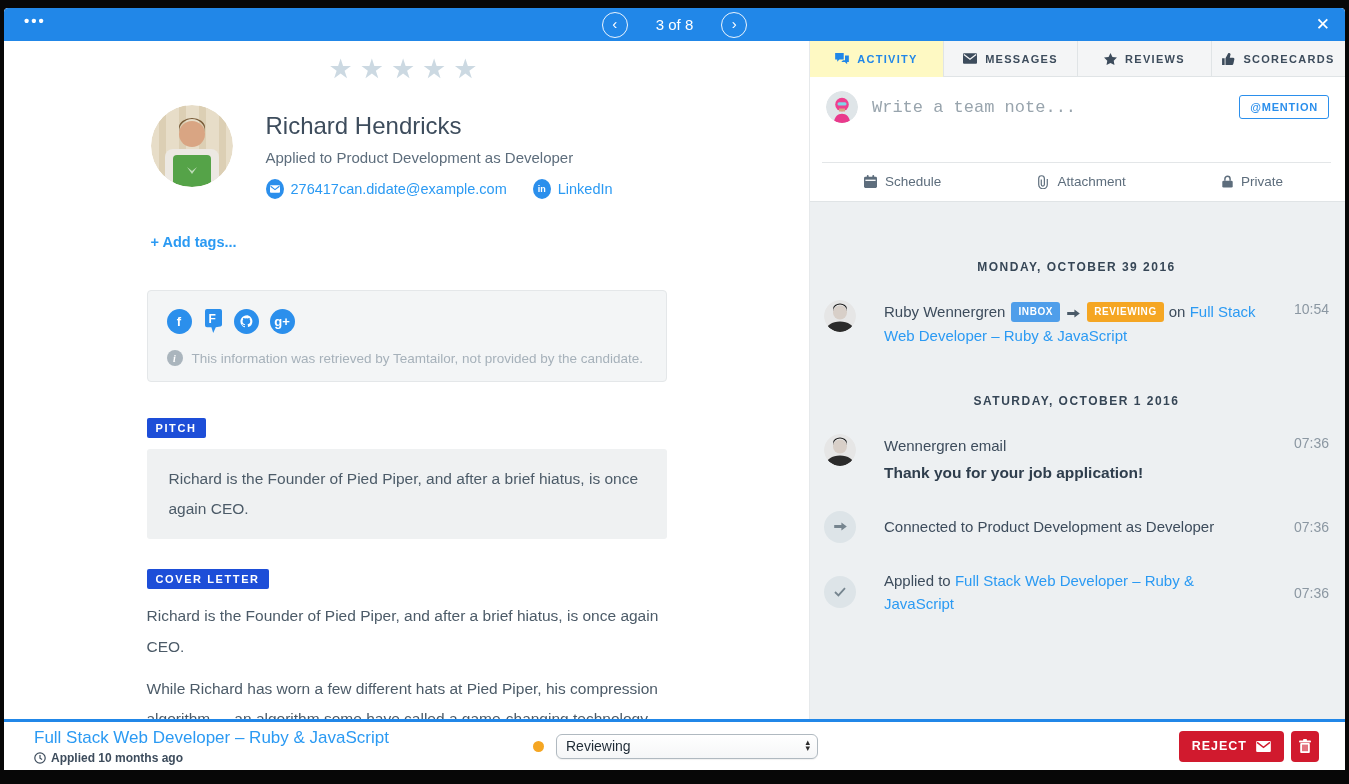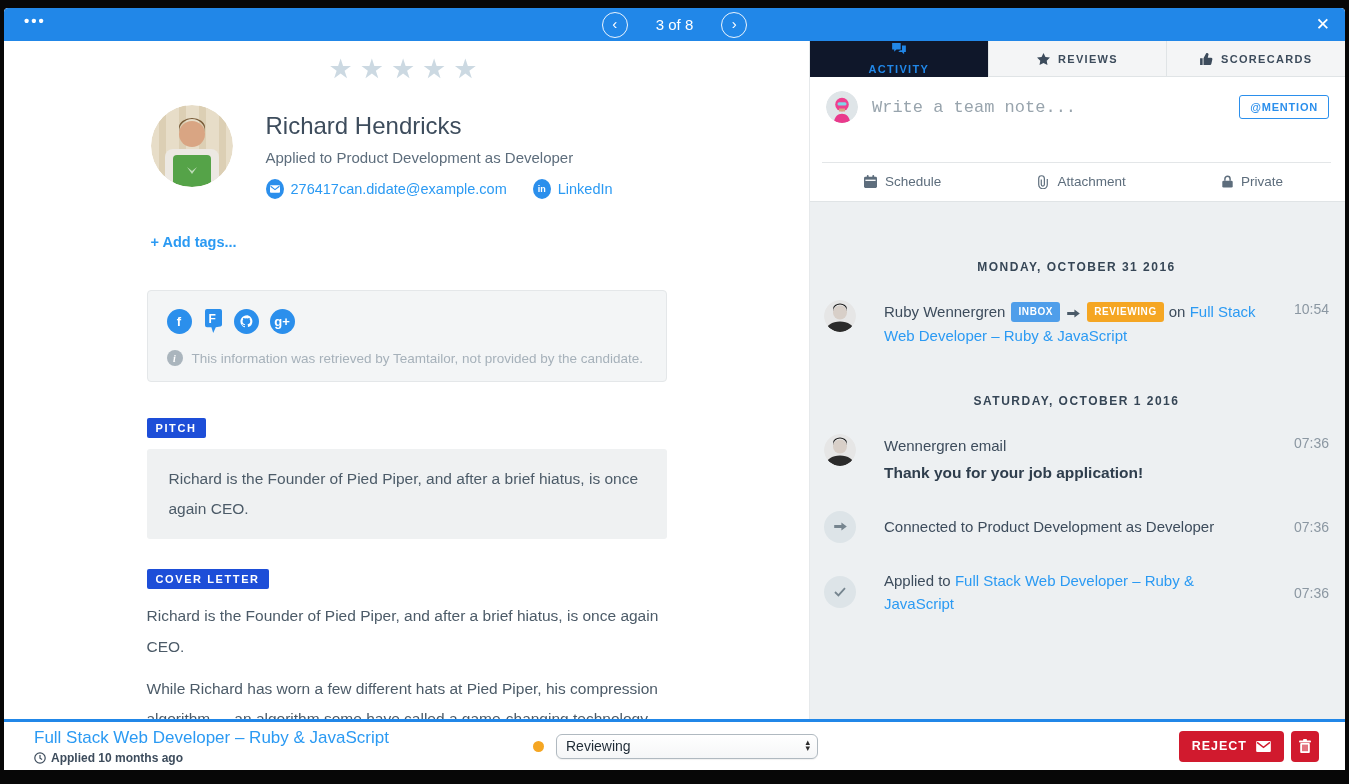--- a/index.html
+++ b/index.html
@@ -87,21 +87,21 @@
   .cover-text p { font-size:15.5px; color:#4c5b68; line-height:1.95; margin-top:12px; }
 
   
   .right-panel { flex:0 0 536px; display:flex; flex-direction:column; border-left:1px solid #e6e9eb; min-height:0; }
   .tabs { flex:0 0 36px; display:flex; }
   .tab {
     flex:1; display:flex; align-items:center; justify-content:center; gap:8px;
     background:#f4f5f6; color:#3d4c5c; font-size:11px; font-weight:bold; letter-spacing:1.3px;
     border-left:1px solid #e0e4e6; border-bottom:1px solid #e0e4e6; cursor:pointer;
   }
-  .tab.active { background:#0f172a; color:#2187e8; border-left:none; border-bottom:none;flex-direction:column; }
+  .tab.active { background:#fef9c3; color:#2187e8; border-left:none; border-bottom:none; }
   .tab .tab-icon { display:flex; }
 
   .composer { flex:0 0 124px; background:#fff; padding-top:14px; }
   .composer-row { display:flex; align-items:center; gap:14px; padding:0 16px 0 16px; }
   .avatar-sm { width:32px; height:32px; border-radius:50%; overflow:hidden; flex:0 0 32px; }
   .note-input {
     flex:1; border:none; outline:none; background:transparent;
     font-family:Liberation Mono, monospace; font-size:17px; color:#3d4c5c;
   }
   .note-input::placeholder { color:#98a4ad; opacity:1; }
@@ -284,20 +284,29 @@
           <span class="tab-icon">
             <svg viewBox="0 0 16 14" width="14" height="12" fill="#2187e8">
                 <path d="M0 0h10v7.5H5l-2.6 2.6V7.5H0z"></path>
                 <path d="M11.5 3H16v7.5h-2v2.6l-2.6-2.6H7.2l2-2h2.3z"></path>
               </svg>
           </span>
           <span>ACTIVITY</span>
         </div>
         <div class="tab">
           <span class="tab-icon">
+            <svg viewBox="0 0 16 12" width="14" height="11">
+                <rect width="16" height="12" rx="1.2" fill="#3d4c5c"></rect>
+                <path d="M1 1.5l7 5.3 7-5.3" stroke="#f4f5f6" stroke-width="1.5" fill="none"></path>
+              </svg>
+          </span>
+          <span>MESSAGES</span>
+        </div>
+        <div class="tab">
+          <span class="tab-icon">
             <svg viewBox="0 0 14 13" width="13" height="12" fill="#3d4c5c">
                 <path d="M7 0l2.1 4.3 4.9.7-3.5 3.4.8 4.6L7 10.8 2.7 13l.8-4.6L0 5l4.9-.7z"></path>
               </svg>
           </span>
           <span>REVIEWS</span>
         </div>
         <div class="tab">
           <span class="tab-icon">
             <svg viewBox="0 0 15 14" width="13" height="12" fill="#3d4c5c">
                 <path d="M0 6h3v8H0zM4 14h7.2c1 0 1.8-.7 2-1.6l1.1-4.7A1.8 1.8 0 0 0 12.5 5.5H9l.7-3.2A1.6 1.6 0 0 0 6.8.9L4 6z"></path>
@@ -356,21 +365,21 @@
                   <path d="M3 6.5V4.5a3 3 0 0 1 6 0v2" stroke="#5d6d7c" stroke-width="1.7" fill="none"></path>
                 </svg>
             </span>
             <span>Private</span>
           </span>
         </div>
       </div>
 
       <div class="feed">
 
-        <div class="feed-date first">MONDAY, OCTOBER 31 2016</div>
+        <div class="feed-date first">MONDAY, OCTOBER 39 2016</div>
 
         <div class="feed-entry">
           <div class="entry-avatar avatar-sm">
             <svg viewBox="0 0 32 32" width="32" height="32">
               <defs>
                   <clipPath id="clip-dw1">
                     <circle cx="16" cy="16" r="16"></circle>
                   </clipPath>
                 </defs>
               <g clip-path="url(#clip-dw1)">

